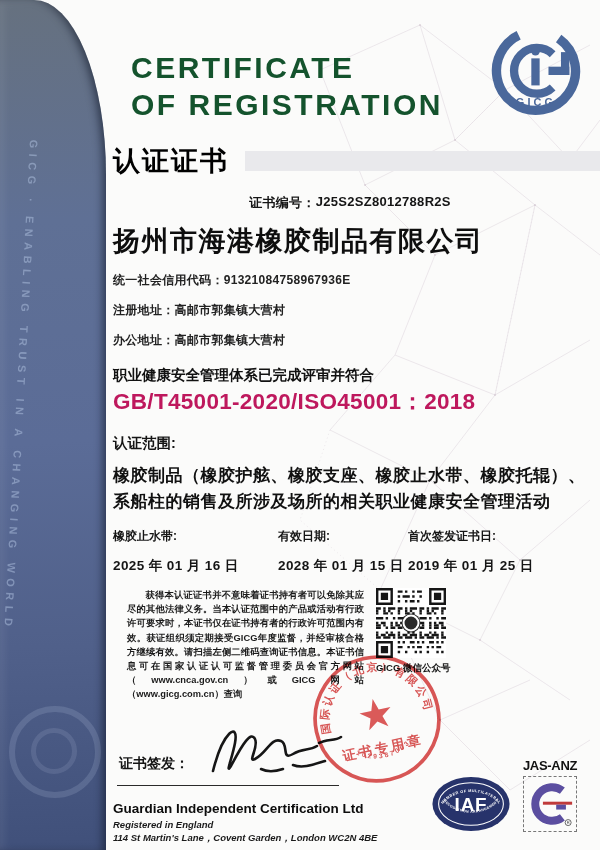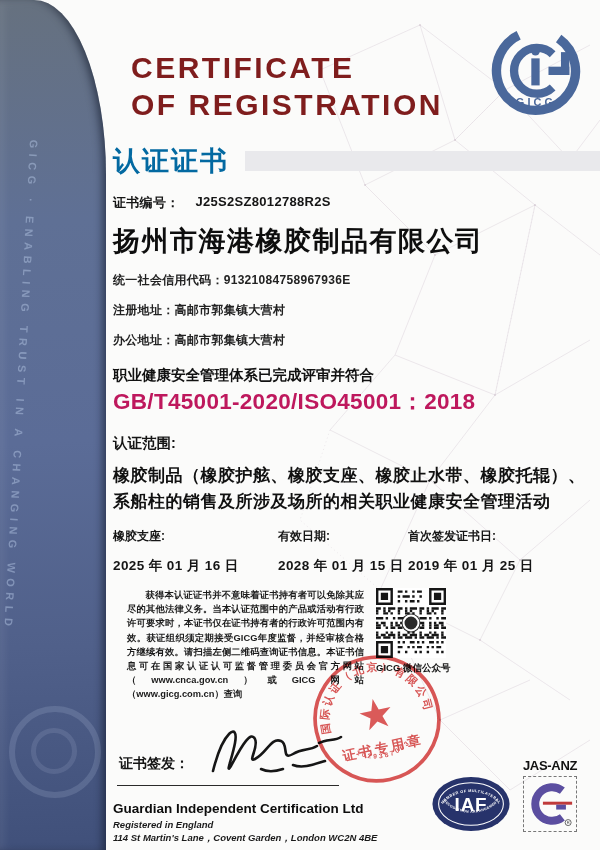--- a/index.html
+++ b/index.html
@@ -19,28 +19,28 @@
   .band-emblem::after{content:"";position:absolute;left:16px;top:16px;width:36px;height:36px;
         border-radius:50%;border:5px solid rgba(205,218,240,.13);}
 
   
   .mesh{position:absolute;right:0;top:0;pointer-events:none;}
 
   
   .content{position:absolute;left:113px;top:0;right:13px;}
 
   .title{margin:50px 0 0 18px;font-size:30px;line-height:1.22;font-weight:800;
-         color:#7f1d1d;letter-spacing:2.5px;}
+         color:#14532d;letter-spacing:2.5px;}
   .gicg-logo{position:absolute;left:484px;top:22px;width:104px;height:106px;}
 
   .cn-title-row{margin-top:20px;display:flex;align-items:center;}
-  .cn-title{font-size:27px;font-weight:800;color:#0369a1;letter-spacing:2px;}
+  .cn-title{font-size:27px;font-weight:800;color:#000000;letter-spacing:2px;}
   .strip{flex:1;height:20px;background:#e9e9ec;margin-left:16px;margin-right:-13px;}
 
-  .certnum{margin-top:15px;font-size:13px;font-weight:700;display:flex;gap:16px;letter-spacing:.3px;}
+  .certnum{margin-top:15px;font-size:13px;font-weight:700;display:flex;letter-spacing:.3px;justify-content:center;}
   .company{margin-top:11px;font-size:27px;font-weight:800;color:#0e0e0e;letter-spacing:1.5px;}
   .info{margin-top:13px;font-size:12px;font-weight:700;color:#222;letter-spacing:.3px;}
 
   .statement{margin-top:17px;font-size:14.5px;font-weight:800;color:#111;}
   .standard{margin-top:1px;font-size:22.5px;font-weight:800;color:#be185d;letter-spacing:.3px;}
   .scope-label{margin-top:17px;font-size:14.5px;font-weight:800;}
   .scope{margin-top:10px;font-size:17px;font-weight:800;line-height:1.53;letter-spacing:.5px;color:#111;}
 
   .dates{margin-top:13px;display:flex;}
   .dcol1{flex:0 0 165px;} .dcol2{flex:0 0 130px;} .dcol3{flex:1;}
@@ -184,21 +184,21 @@
     <span>办公地址：</span><span>高邮市郭集镇大营村</span>
   </div>
 
   <div class="statement">职业健康安全管理体系已完成评审并符合</div>
   <div class="standard">GB/T45001-2020/ISO45001：2018</div>
   <div class="scope-label">认证范围:</div>
   <div class="scope">橡胶制品（橡胶护舷、橡胶支座、橡胶止水带、橡胶托辊）、系船柱的销售及所涉及场所的相关职业健康安全管理活动</div>
 
   <div class="dates">
     <div class="dcol1">
-      <div class="dlabel">橡胶支座:</div>
+      <div class="dlabel">橡胶止水带:</div>
       <div class="dvalue">2025 年 01 月 16 日</div>
     </div>
     <div class="dcol2">
       <div class="dlabel">有效日期:</div>
       <div class="dvalue">2028 年 01 月 15 日</div>
     </div>
     <div class="dcol3">
       <div class="dlabel">首次签发证书日:</div>
       <div class="dvalue">2019 年 01 月 25 日</div>
     </div>

